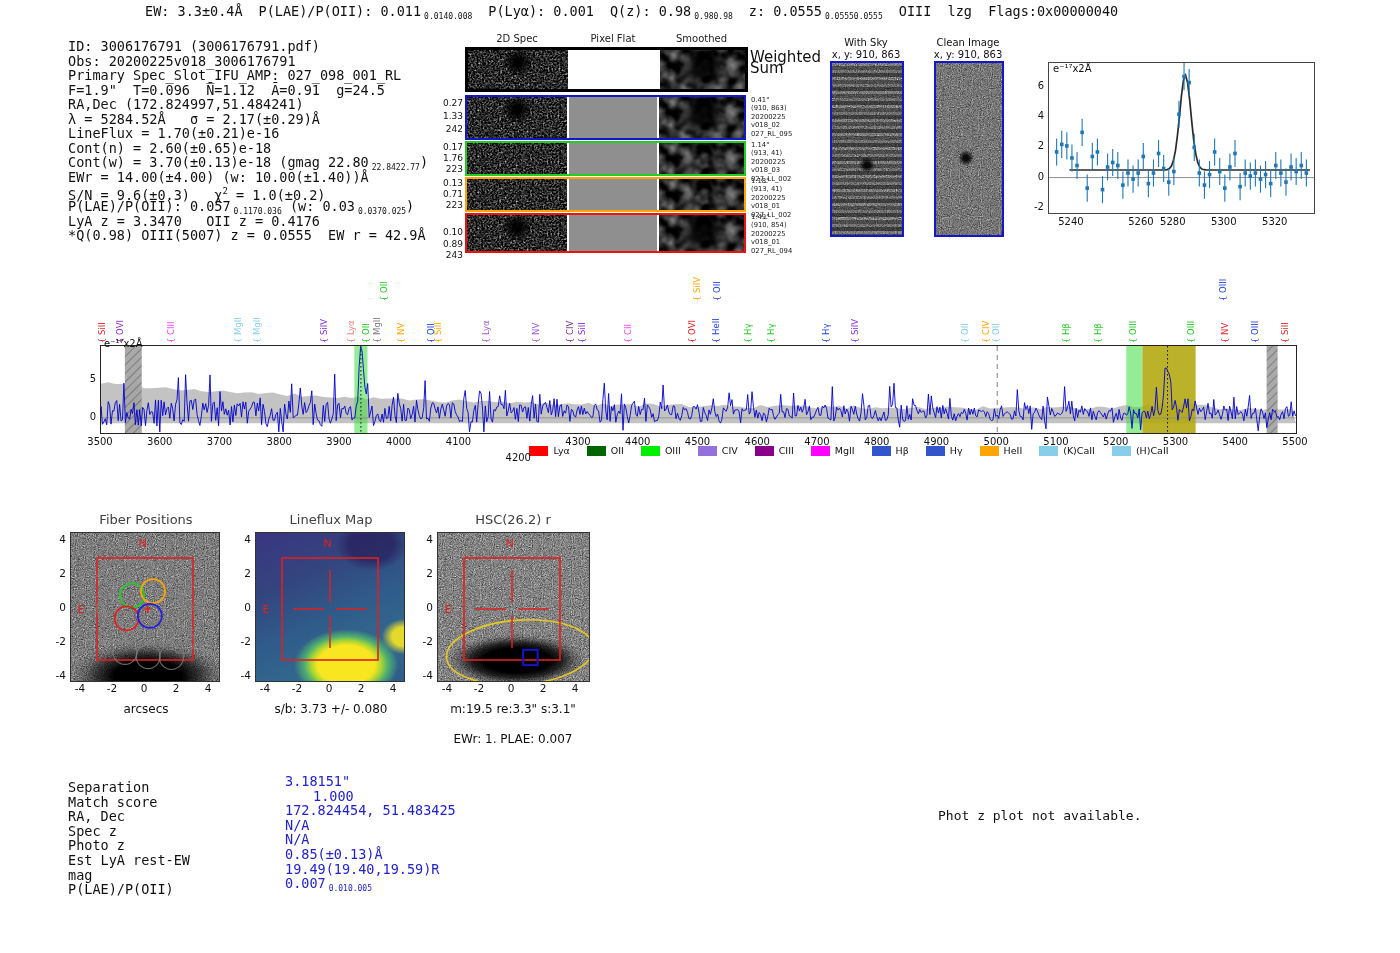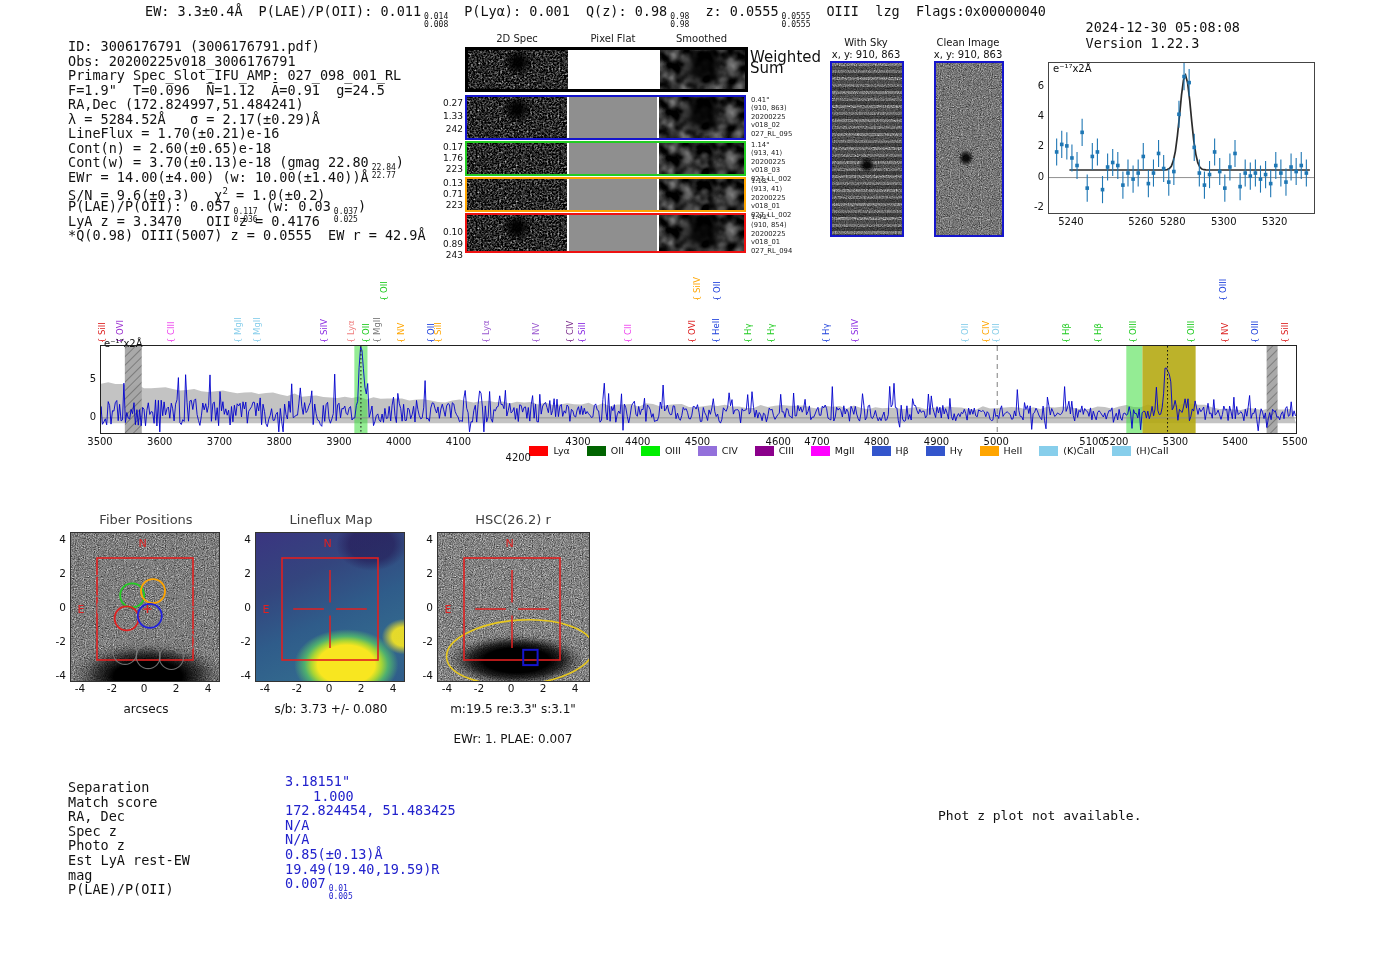--- a/index.html
+++ b/index.html
@@ -4,21 +4,21 @@
 <style>
   html,body{margin:0;padding:0;background:#fff;}
   #page{position:relative;width:1400px;height:953px;background:#fff;color:#111;
         font-family:"DejaVu Sans",sans-serif;overflow:hidden;}
   .mono{font-family:"DejaVu Sans Mono",monospace;}
   .abs{position:absolute;}
   .pre{white-space:pre;}
   
   #hdr{left:145px;top:3px;font-size:13.5px;display:flex;gap:16px;align-items:flex-start;}
   #hdr-right{left:1053px;top:3px;font-size:13.5px;}
-  .fr{display:inline-flex;flex-direction:column;align-items:flex-start;font-size:8px;
+  .fr{display:inline-flex;flex-direction:row;align-items:flex-start;font-size:8px;
       line-height:8px;margin-left:3px;vertical-align:-3px;}
   sup{font-size:9px;}
   
   #info{left:68px;top:39px;font-size:13.5px;}
   #info .line{height:14.55px;line-height:14.55px;white-space:pre;}
   
   .s2d-h{position:absolute;top:33px;font-size:10px;text-align:center;color:#222;}
   .s2row{position:absolute;left:465px;background:#fff;}
   .cell2d{position:absolute;top:0;bottom:0;overflow:hidden;}
   .cell2d svg,.imgbox svg{position:absolute;left:0;top:0;width:100%;height:100%;}
@@ -98,24 +98,20 @@
 
 <div id="page">
 
   <div id="hdr" class="abs mono pre">
     <span>EW: 3.3±0.4Å</span>
     <span><span>P(LAE)/P(OII): 0.011</span><span class="fr"><span>0.014</span><span>0.008</span></span></span>
     <span>P(Lyα): 0.001</span>
     <span><span>Q(z): 0.98</span><span class="fr"><span>0.98</span><span>0.98</span></span></span>
     <span><span>z: 0.0555</span><span class="fr"><span>0.0555</span><span>0.0555</span></span></span>
     <span>OIII  lzg  Flags:0x00000040</span>
-  </div>
-  <div id="hdr-right" class="abs mono pre">
-    <span>2024-12-30 05:08:08</span><span>  </span>
-    <span>Version 1.22.3</span>
   </div>
 
   <div id="info" class="abs mono">
     <div class="line">ID: 3006176791 (3006176791.pdf)</div>
     <div class="line">Obs: 20200225v018_3006176791</div>
     <div class="line">Primary Spec_Slot_IFU_AMP: 027_098_001_RL</div>
     <div class="line">F=1.9"  T=0.096  N̄=1.12  Ā=0.91  g=24.5</div>
     <div class="line">RA,Dec (172.824997,51.484241)</div>
     <div class="line">λ = 5284.52Å   σ = 2.17(±0.29)Å</div>
     <div class="line">LineFlux = 1.70(±0.21)e-16</div>
@@ -515,26 +511,26 @@
       <span class="tk" style="left: 56.75px; top: 171px; width: 36px;">3600</span>
       <span class="tk" style="left: 116.5px; top: 171px; width: 36px;">3700</span>
       <span class="tk" style="left: 176.25px; top: 171px; width: 36px;">3800</span>
       <span class="tk" style="left: 236px; top: 171px; width: 36px;">3900</span>
       <span class="tk" style="left: 295.75px; top: 171px; width: 36px;">4000</span>
       <span class="tk" style="left: 355.5px; top: 171px; width: 36px;">4100</span>
       <span class="tk" style="left: 415.25px; top: 171px; width: 36px; margin-top: 16px;">4200</span>
       <span class="tk" style="left: 475px; top: 171px; width: 36px;">4300</span>
       <span class="tk" style="left: 534.75px; top: 171px; width: 36px;">4400</span>
       <span class="tk" style="left: 594.5px; top: 171px; width: 36px;">4500</span>
-      <span class="tk" style="left: 654.25px; top: 171px; width: 36px; margin-left: 21px;">4600</span>
+      <span class="tk" style="left: 654.25px; top: 171px; width: 36px;">4600</span>
       <span class="tk" style="left: 714px; top: 171px; width: 36px;">4700</span>
       <span class="tk" style="left: 773.75px; top: 171px; width: 36px;">4800</span>
       <span class="tk" style="left: 833.5px; top: 171px; width: 36px;">4900</span>
       <span class="tk" style="left: 893.25px; top: 171px; width: 36px;">5000</span>
-      <span class="tk" style="left: 989px; top: 171px; width: 36px;">5100</span>
+      <span class="tk" style="left: 953px; top: 171px; width: 36px;">5100</span>
       <span class="tk" style="left: 1012.75px; top: 171px; width: 36px;">5200</span>
       <span class="tk" style="left: 1072.5px; top: 171px; width: 36px;">5300</span>
       <span class="tk" style="left: 1132.25px; top: 171px; width: 36px;">5400</span>
       <span class="tk" style="left: 1192px; top: 171px; width: 36px;">5500</span>
       <span class="tk r" style="left: 0px; top: 145.87px; width: 11px;">0</span>
       <span class="tk r" style="left: 0px; top: 108.043px; width: 11px;">5</span>
     </div>
 
 
   <div class="cutwrap" id="fiberwrap" style="left:40px;top:512px;">

